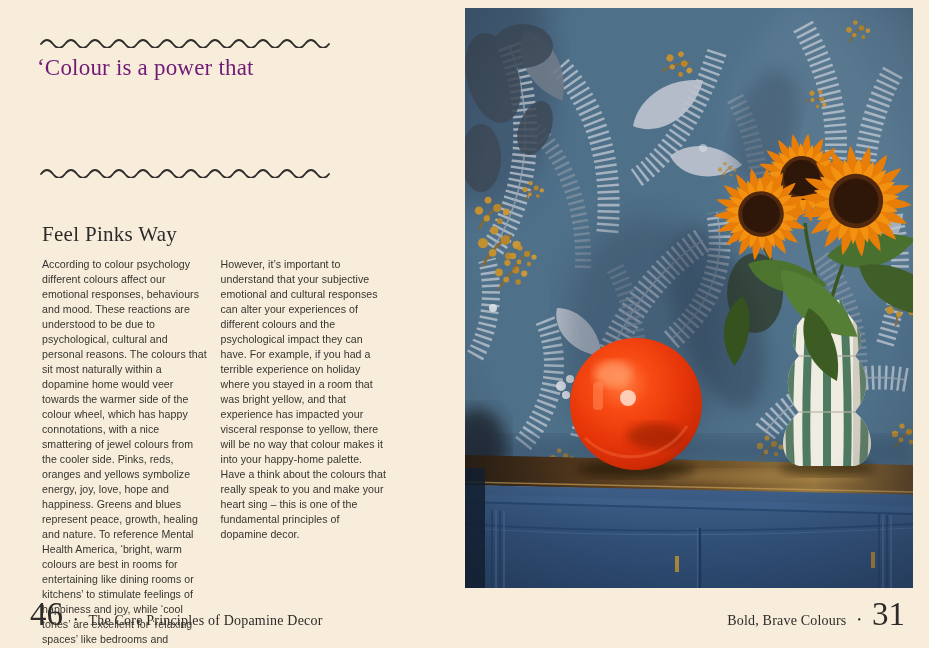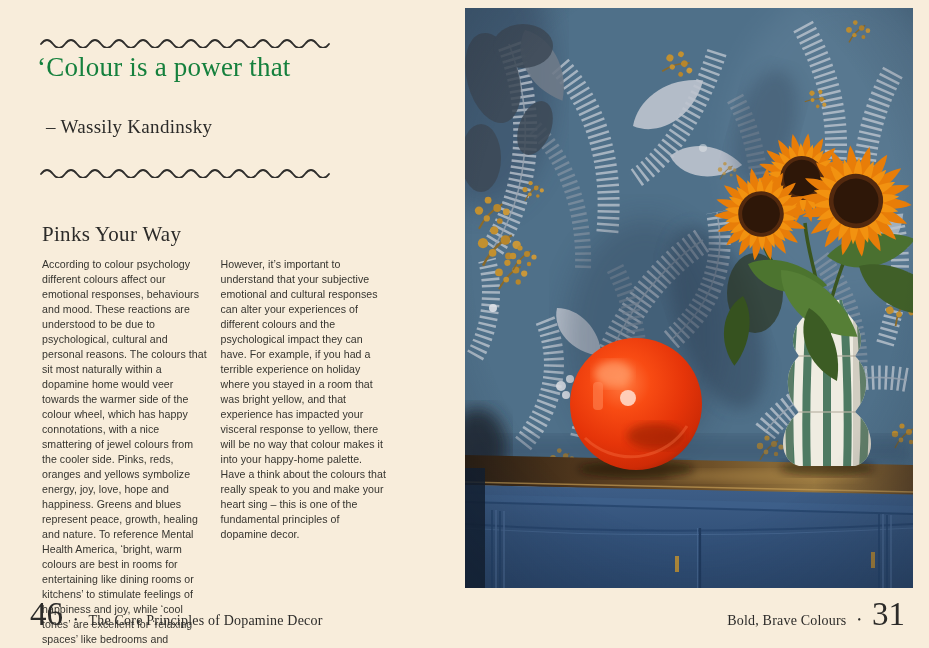--- a/index.html
+++ b/index.html
@@ -13,21 +13,21 @@
   #page-left{left:0;width:464px;}
   #page-right{left:464px;width:465px;}
 
   .squiggle{position:absolute;left:40px;width:290px;height:14px;}
   #squiggle-top{top:34px;}
   #squiggle-bottom{top:164px;}
 
   .quote{
     position:absolute;left:42px;top:52px;width:360px;
     font-family:"Liberation Serif",serif;
-    font-size:27px;line-height:31px;letter-spacing:.2px;color:#15803d;
+    font-size:23px;line-height:31px;letter-spacing:.2px;color:#701a75;
   }
   .quote .l1{margin-left:-5px;}
   .attribution{
     position:absolute;left:46px;top:116px;
     font-family:"Liberation Serif",serif;
     font-size:19px;color:#2c2b29;letter-spacing:.3px;
   }
   .section-heading{
     position:absolute;left:42px;top:222px;
     font-family:"Liberation Serif",serif;
@@ -62,27 +62,26 @@
 
 <div class="page" id="page-left">
 
   <svg class="squiggle" id="squiggle-top" viewBox="0 0 290 14">
     <path d="M1,10 Q7,2 13,10 T25,10 T37,10 T49,10 T61,10 T73,10 T85,10 T97,10 T109,10 T121,10 T133,10 T145,10 T157,10 T169,10 T181,10 T193,10 T205,10 T217,10 T229,10 T241,10 T253,10 T265,10 T277,10 T289,10" fill="none" stroke="#2f2e2c" stroke-width="1.8" stroke-linecap="round"></path>
   </svg>
 
   <div class="quote">
     <div class="l1">‘Colour is a power that</div>
   </div>
-  <div class="attribution">– Wassily Kandinsky</div>
 
   <svg class="squiggle" id="squiggle-bottom" viewBox="0 0 290 14">
     <path d="M1,10 Q7,2 13,10 T25,10 T37,10 T49,10 T61,10 T73,10 T85,10 T97,10 T109,10 T121,10 T133,10 T145,10 T157,10 T169,10 T181,10 T193,10 T205,10 T217,10 T229,10 T241,10 T253,10 T265,10 T277,10 T289,10" fill="none" stroke="#2f2e2c" stroke-width="1.8" stroke-linecap="round"></path>
   </svg>
 
-  <h2 class="section-heading" style="margin:0;">Pinks Your Way</h2>
+  <h2 class="section-heading" style="margin:0;">Feel Pinks Way</h2>
 
   <div class="columns">
     <div class="col">According to colour psychology different colours affect our emotional responses, behaviours and mood. These reactions are understood to be due to psychological, cultural and personal reasons. The colours that sit most naturally within a dopamine home would veer towards the warmer side of the colour wheel, which has happy connotations, with a nice smattering of jewel colours from the cooler side. Pinks, reds, oranges and yellows symbolize energy, joy, love, hope and happiness. Greens and blues represent peace, growth, healing and nature. To reference Mental Health America, ‘bright, warm colours are best in rooms for entertaining like dining rooms or kitchens’ to stimulate feelings of happiness and joy, while ‘cool tones’ are excellent for ‘relaxing spaces’ like bedrooms and bathrooms, to evoke a sense of calm and quiet.</div>
     <div class="col">However, it’s important to understand that your subjective emotional and cultural responses can alter your experiences of different colours and the psychological impact they can have. For example, if you had a terrible experience on holiday where you stayed in a room that was bright yellow, and that experience has impacted your visceral response to yellow, there will be no way that colour makes it into your happy-home palette. Have a think about the colours that really speak to you and make your heart sing – this is one of the fundamental principles of dopamine decor.</div>
   </div>
 
   <div class="footer" id="footer-left">
     <span class="page-num">46</span>
     <span class="footer-sep">•</span>
     <span class="footer-text">The Core Principles of Dopamine Decor</span>

